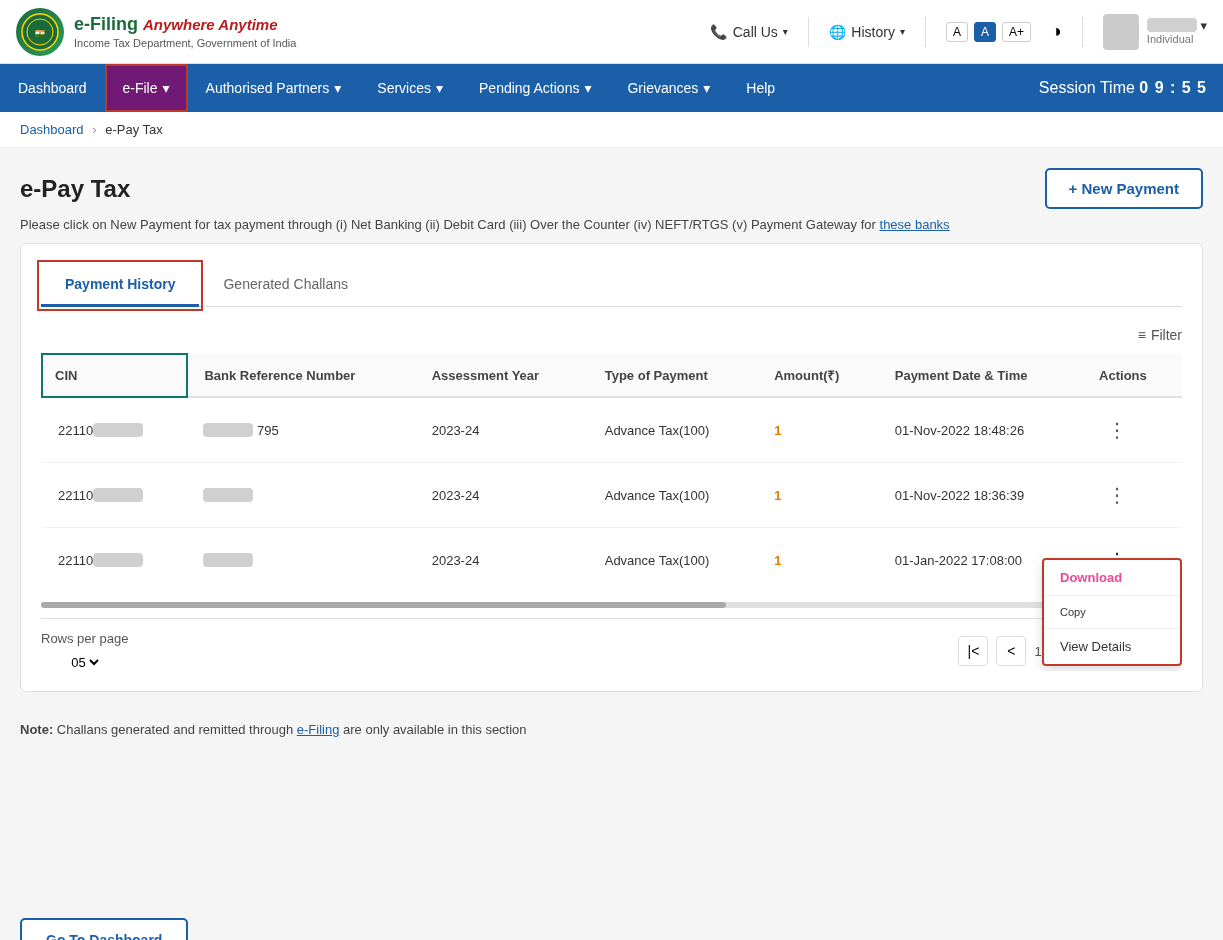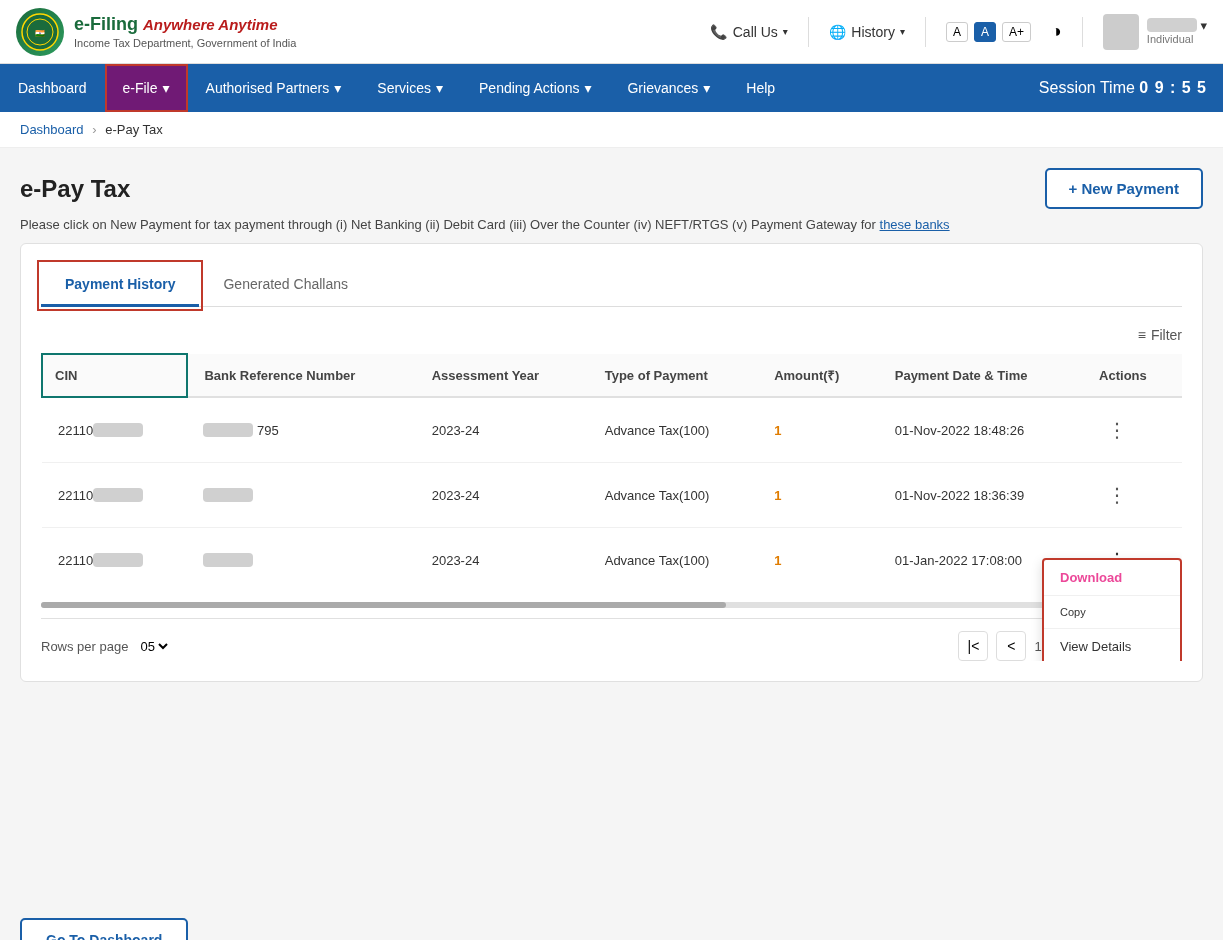--- a/index.html
+++ b/index.html
@@ -186,21 +186,21 @@
 
     
     .pagination-row {
       display: flex;
       align-items: center;
       justify-content: space-between;
       padding: 12px 0 0;
       border-top: 1px solid #e0e0e0;
       margin-top: 8px;
     }
-    .rows-per-page { display: flex; align-items: center; gap: 8px; font-size: 13px; color: #555; }
+    .rows-per-page { display: flex; align-items: center; gap: 8px; font-size: 13px; color: #555; flex-direction: column; }
     .rows-select { border: none; background: none; font-size: 13px; cursor: pointer; }
     .page-nav { display: flex; align-items: center; gap: 8px; }
     .page-nav-btn {
       background: none; border: 1px solid #ddd; border-radius: 4px;
       width: 30px; height: 30px; cursor: pointer; font-size: 14px;
       display: flex; align-items: center; justify-content: center;
     }
     .page-info { font-size: 13px; color: #555; }
 
     
@@ -404,17 +404,20 @@
           <button class="page-nav-btn">|&lt;</button>
           <button class="page-nav-btn">&lt;</button>
           <span class="page-info">1 of 1 pages</span>
           <button class="page-nav-btn">&gt;</button>
           <button class="page-nav-btn">&gt;|</button>
         </div>
       </div>
     </div>
   </div>
 
+  <p class="note-text">
+    <strong>Note:</strong> <span>Challans generated and remitted through <a href="#">e-Filing</a> are only available in this section</span>
+  </p>
 </div>
 
 <div class="footer-area">
   <button class="dashboard-btn">Go To Dashboard</button>
 </div>
 
 </body></html>

